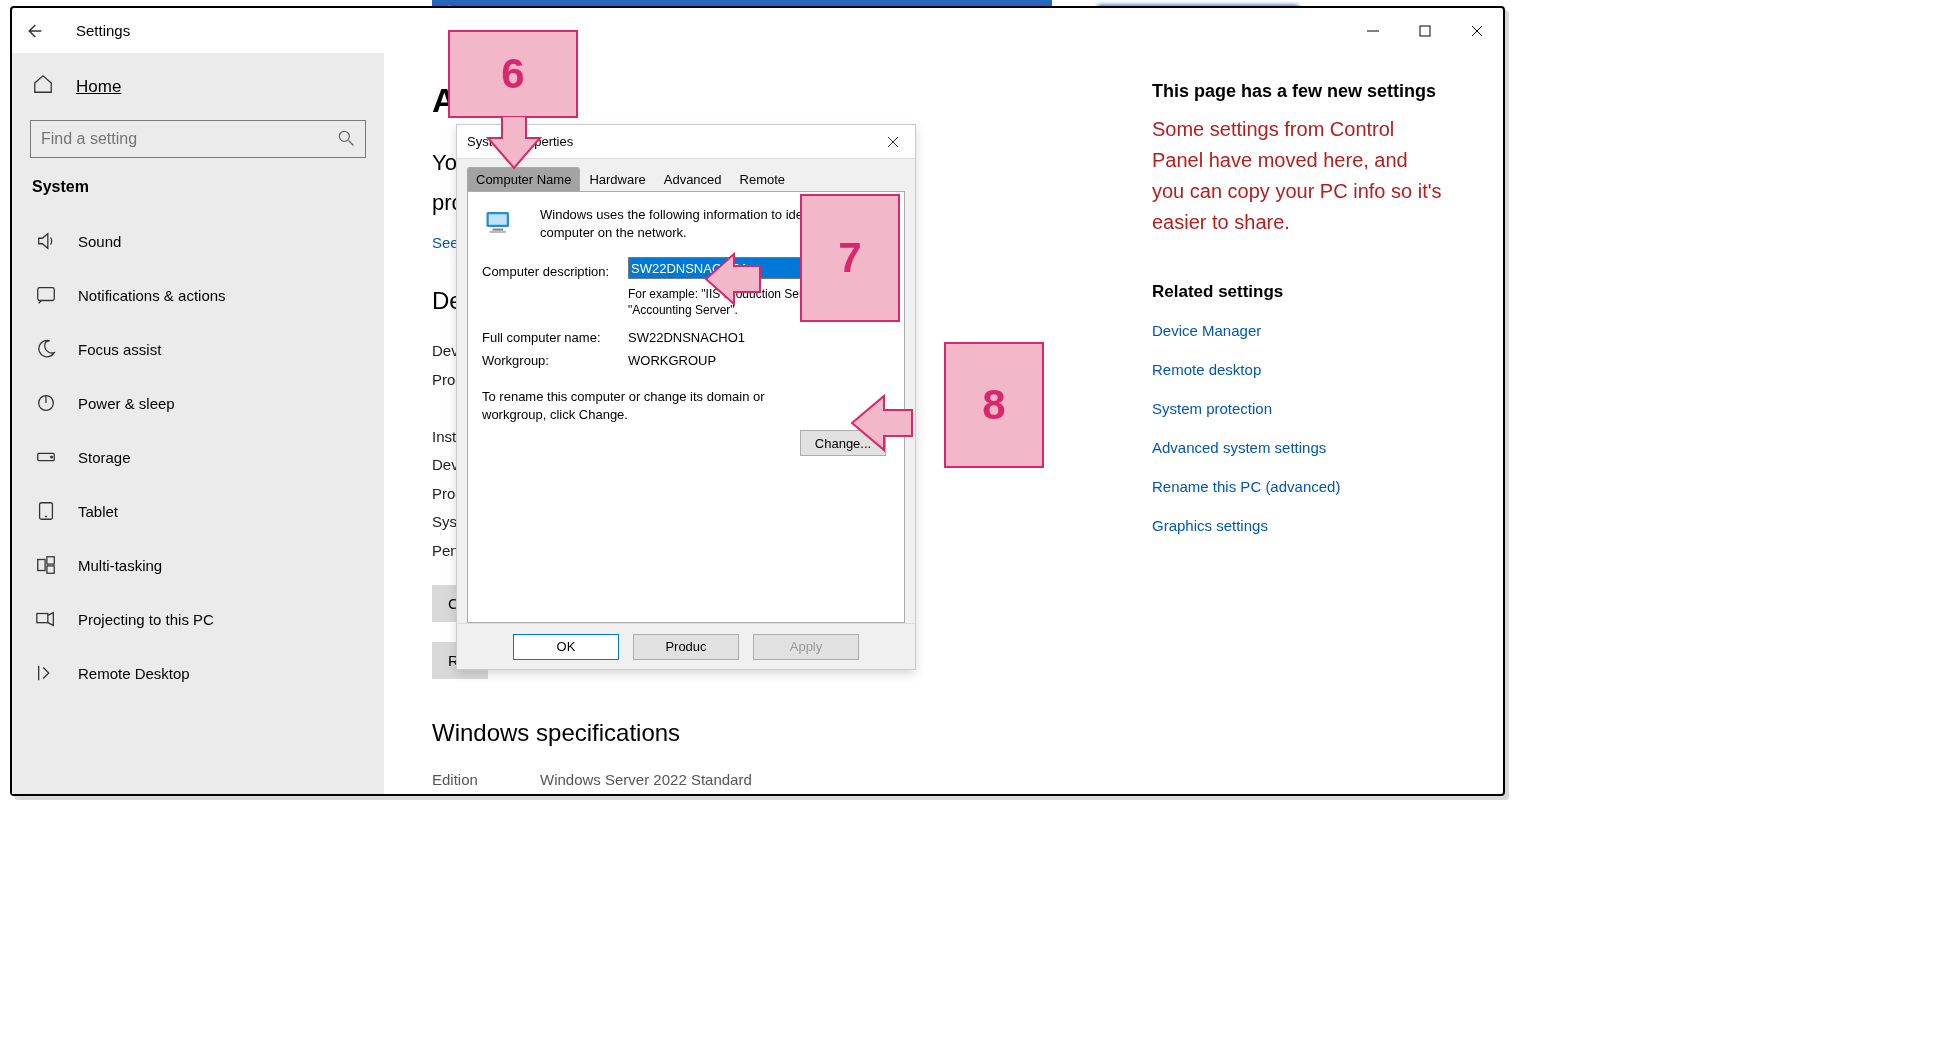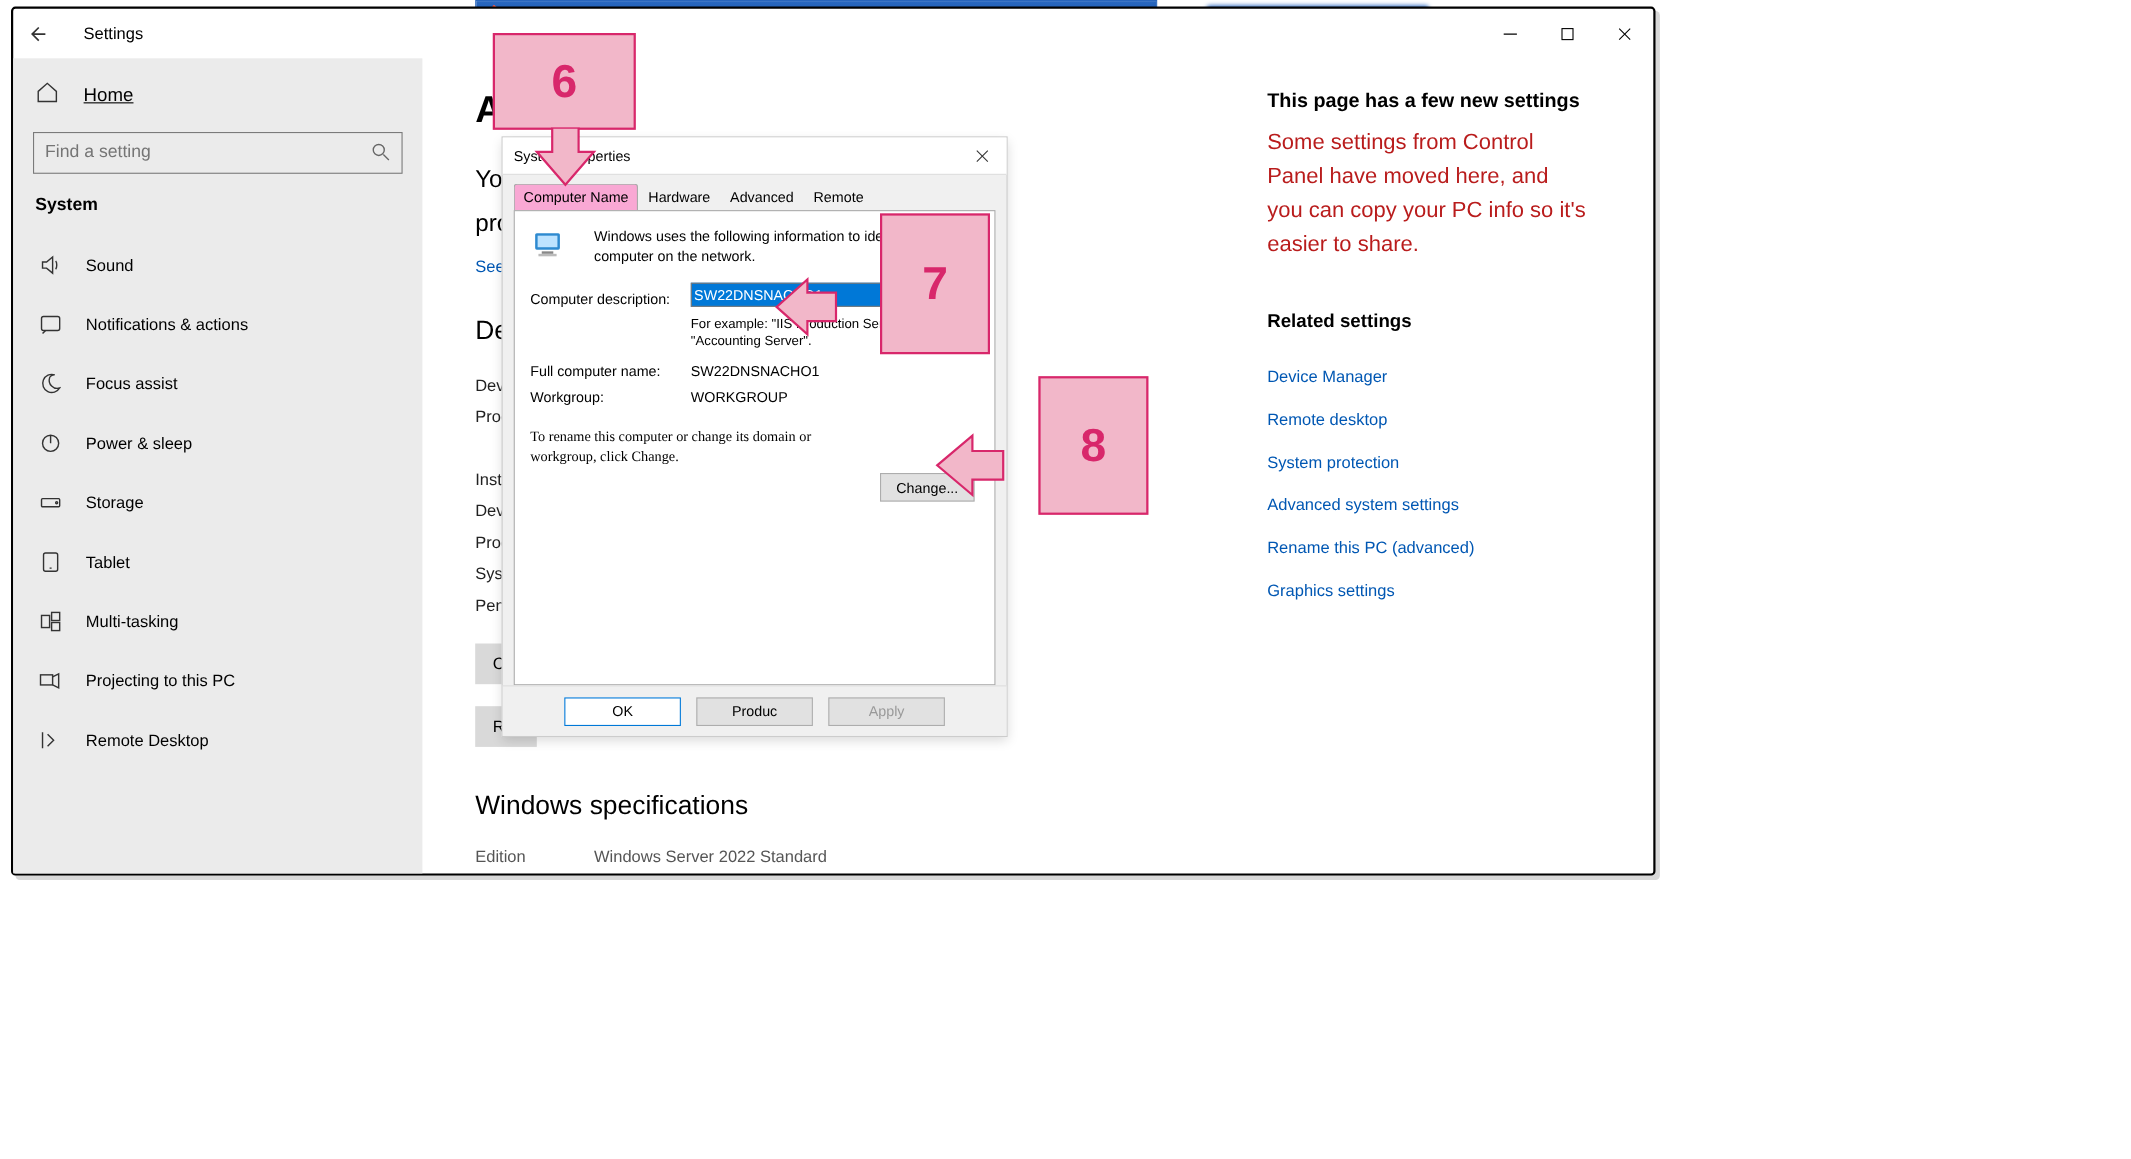--- a/index.html
+++ b/index.html
@@ -34,36 +34,36 @@
   .main-left h1 { font-size:34px; font-weight:600; margin-bottom:30px; }
   .block-label { font-size:22px; font-weight:400; margin-bottom:14px; }
   .block-lines { font-size:15px; line-height:1.9; color:#222; }
   .link { color:#0057b3; }
   .spec-grid { display:grid; grid-template-columns: 108px 1fr; row-gap:8px; font-size:15px; color:#555; }
   .flat-btn { display:inline-block; background:#d9d9d9; padding:10px 16px; font-size:15px; border:none; }
 
   .main-right { flex:1; }
   .mr-title { font-size:18px; font-weight:600; margin-bottom:12px; }
   .mr-desc { font-size:20px; color:#b91c1c; line-height:1.55; margin-bottom:44px; max-width:290px; }
-  .mr-sub { font-size:17px; font-weight:600; margin-bottom:32px; }
+  .mr-sub { font-size:17px; font-weight:600; margin-bottom:20px; }
   .rel-link { display:block; color:#0057b3; font-size:15px; margin-bottom:22px; }
 
   
   .bg-window { position:absolute; left:432px; top:0; width:620px; height:27px; background:linear-gradient(#2a68c0,#0b4ca0); border:1px solid #2965bb; }
   .bg-window .pin { position:absolute; left:8px; top:4px; color:#fff; font-size:10px; }
   .bg-window .ctrls { position:absolute; right:4px; top:3px; display:flex; gap:10px; color:#fff; font-size:14px; }
   .bg-blur { position:absolute; left:664px; top:4px; width:202px; height:14px; background:#2a68c0; filter: blur(2px); border-radius:3px; }
 
   
   .dialog { position:absolute; left:456px; top:124px; width:460px; height:546px; background:#f0f0f0; border:1px solid #ccc; box-shadow: 0 4px 10px rgba(0,0,0,0.15); }
   .dlg-title { height:34px; background:#fff; border-bottom:1px solid #ddd; display:flex; align-items:center; padding:0 10px; font-size:13px; }
   .dlg-x { margin-left:auto; width:24px; height:24px; display:flex; align-items:center; justify-content:center; }
   .tabs { display:flex; padding: 8px 10px 0 10px; }
   .tab { padding:4px 8px; font-size:13px; background:#f0f0f0; border:1px solid transparent; }
-  .tab.active { background:#f9a8d4; border:1px solid #aaa; border-bottom-color:#fff; border-radius:3px 3px 0 0; }
+  .tab.active { background:#a3a3a3; border:1px solid #aaa; border-bottom-color:#fff; border-radius:3px 3px 0 0; }
   .tab-body { flex:1; background:#fff; border:1px solid #aaa; margin:-1px 10px 10px 10px; padding:14px 14px; font-size:13px; height:432px; position:relative; }
   .tab-body .icon-pc { position:absolute; left:14px; top:14px; width:36px; height:36px; }
   .tab-body .desc-block { margin-left:58px; line-height:1.35; margin-bottom:16px; }
   .field-row { display:flex; align-items:flex-end; gap:4px; margin-bottom:8px; }
   .field-row .fl { width:142px; }
   .field-row .fv { flex:1; }
   .field-row input { width:100%; height:22px; font-size:13px; border:1px solid #7a7a7a; padding:0 2px; }
   .field-row input.sel { background:#0078d7; color:#fff; }
   .hint { font-size:12px; line-height:1.3; margin:4px 0 12px 146px; }
   .dlg-change { position:absolute; right:18px; top:238px; width:86px; height:26px; background:#e1e1e1; border:1px solid #adadad; font-size:13px; }
@@ -303,21 +303,21 @@
 
     <div class="field-row">
       <div class="fl">Full computer name:</div>
       <div class="fv">SW22DNSNACHO1</div>
     </div>
     <div class="field-row">
       <div class="fl">Workgroup:</div>
       <div class="fv">WORKGROUP</div>
     </div>
 
-    <div style="margin-top:20px;max-width:300px;line-height:1.35;font-family:Liberation Serif, serif;">To rename this computer or change its domain or workgroup, click Change.</div>
+    <div style="margin-top:20px;max-width:300px;line-height:1.35;">To rename this computer or change its domain or workgroup, click Change.</div>
     <button class="dlg-change">Change...</button>
   </div>
   <div class="dlg-btns">
     <button class="dlg-btn primary">OK</button>
     <button class="dlg-btn">Produc</button>
     <button class="dlg-btn disabled">Apply</button>
   </div>
 </div>
 
 <div class="ann" style="left:448px; top:30px;">

